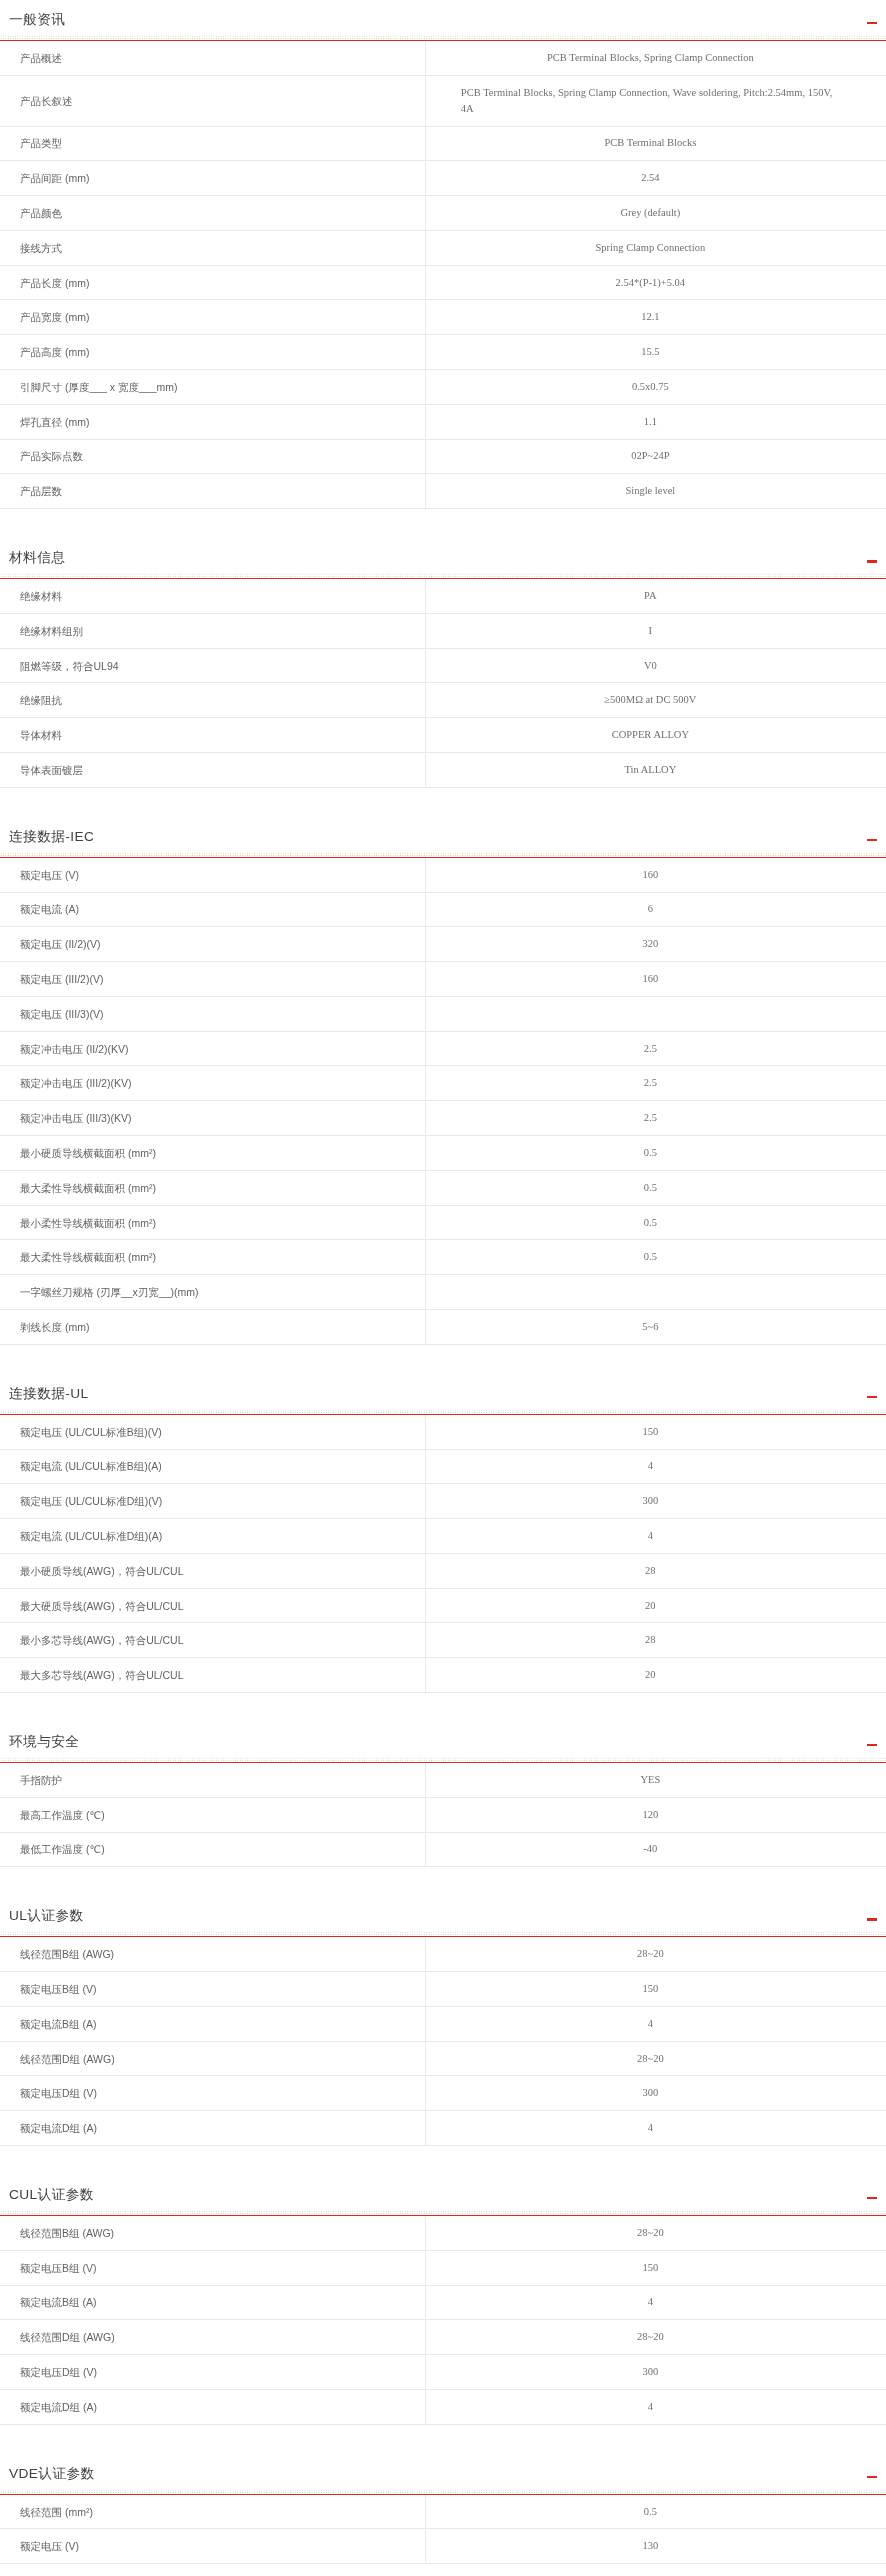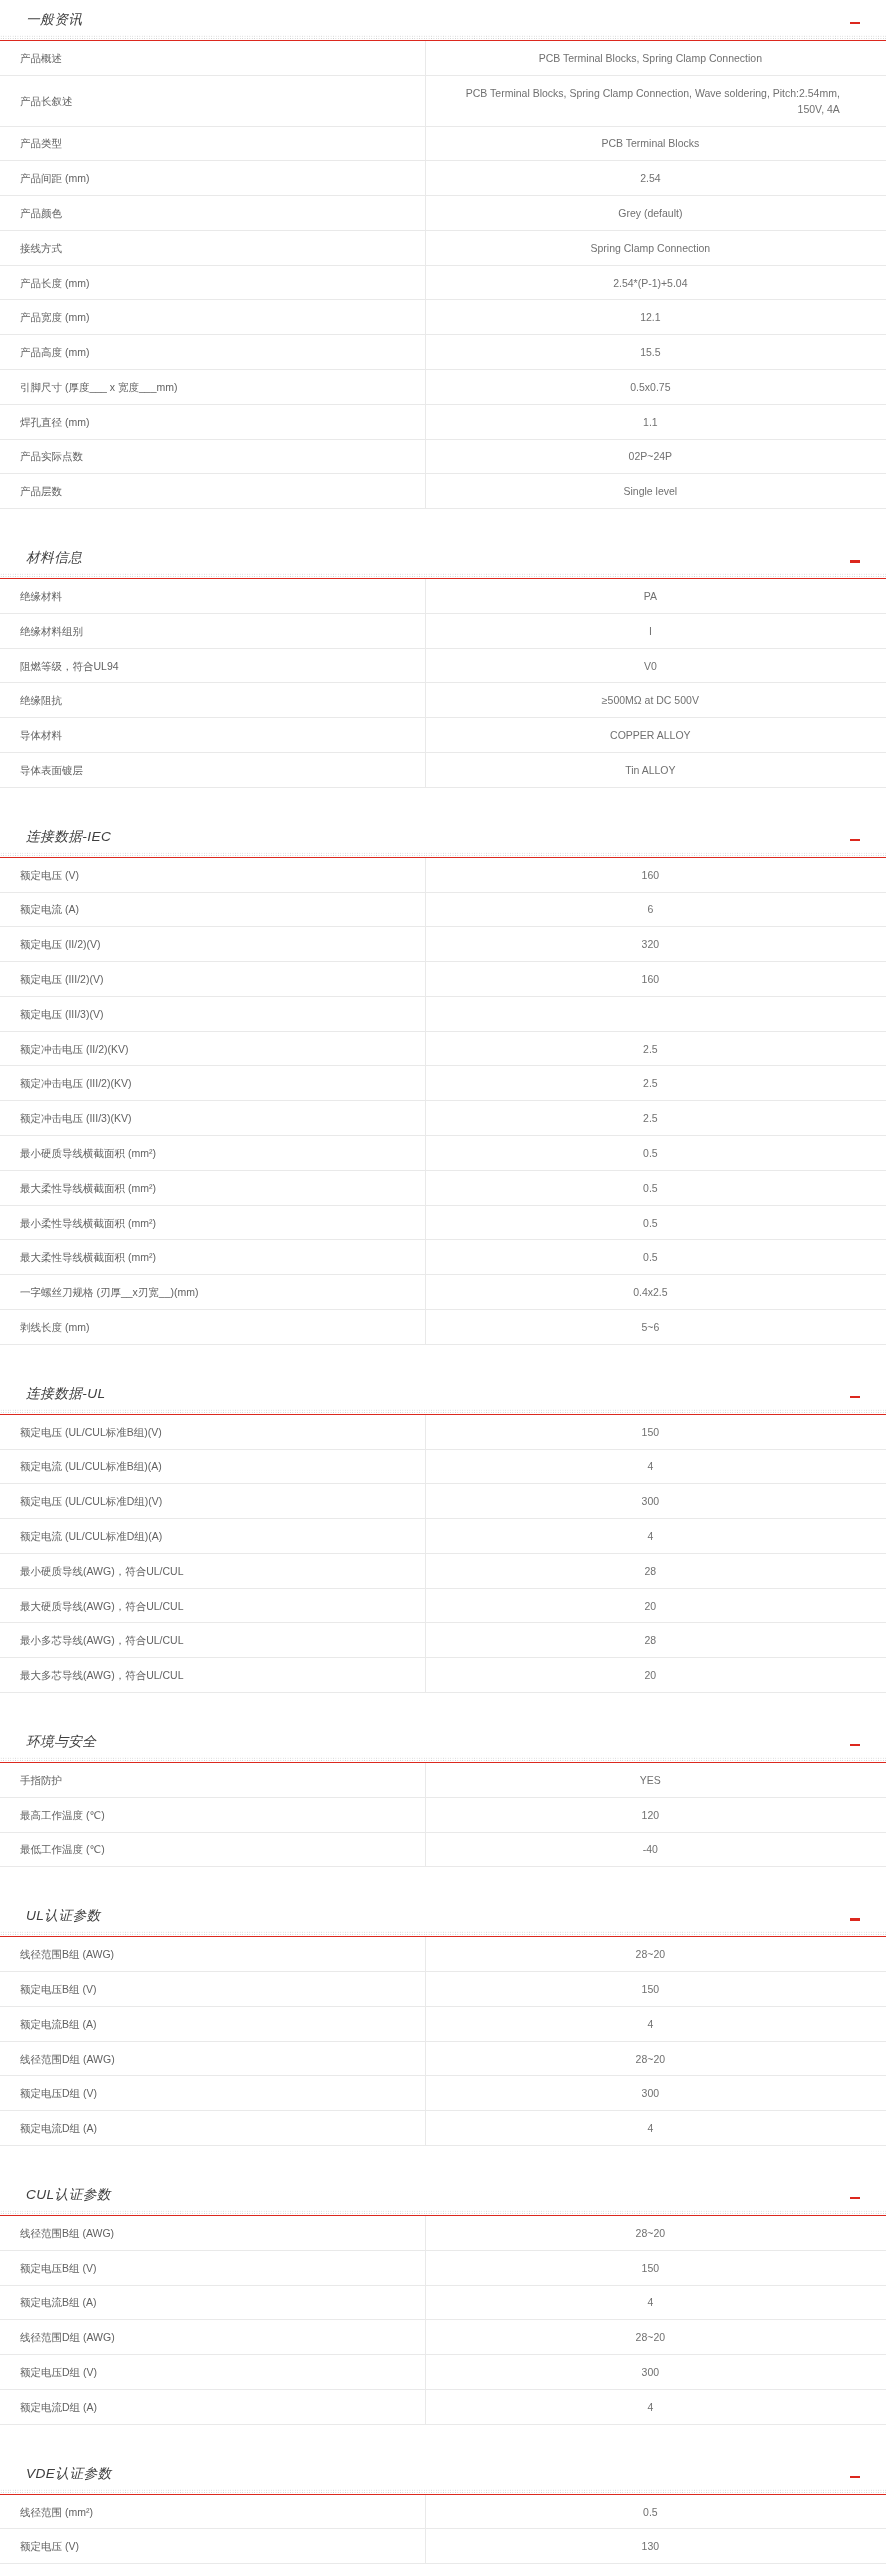--- a/index.html
+++ b/index.html
@@ -17,22 +17,21 @@
     padding-top: 8px;
   }
   .section + .section {
     margin-top: 37px;
   }
   .section-header {
     height: 24px;
     display: flex;
     align-items: center;
     justify-content: space-between;
-    padding: 0 26px;
-    font-style: italic;
+    padding: 0 9px;
   }
   .section-title {
     margin: 0;
     font-size: 13.7px;
     font-weight: 400;
     color: #3f3f3f;
     letter-spacing: 0.4px;
   }
   .collapse-btn {
     display: block;
@@ -68,23 +67,24 @@
   .cell.label {
     width: 426px;
     box-sizing: border-box;
     padding: 8.9px 8px 8.9px 20px;
     color: #626262;
     border-right: 0.8px solid #e9e9e9;
   }
   .cell.value {
     flex: 1;
     justify-content: center;
-    text-align: right;
+    text-align: left;
     padding: 8.9px 11.3px 8.9px 0;
     color: #707070;
+    font-family: Liberation Serif, serif;
   }
   .value-text {
     display: inline-block;
   }
   .value-text.narrow {
     max-width: 379px;
   }
 </style>
 </head>
 <body>
@@ -325,23 +325,20 @@
 
   <div class="row">
     <div class="cell label">最大柔性导线横截面积 (mm²)</div>
     <div class="cell value">
       <span class="value-text">0.5</span>
     </div>
   </div>
 
   <div class="row">
     <div class="cell label">一字螺丝刀规格 (刃厚__x刃宽__)(mm)</div>
-    <div class="cell value">
-      <span class="value-text">0.4x2.5</span>
-    </div>
   </div>
 
   <div class="row">
     <div class="cell label">剥线长度 (mm)</div>
     <div class="cell value">
       <span class="value-text">5~6</span>
     </div>
   </div>
 </div>
   </section>

